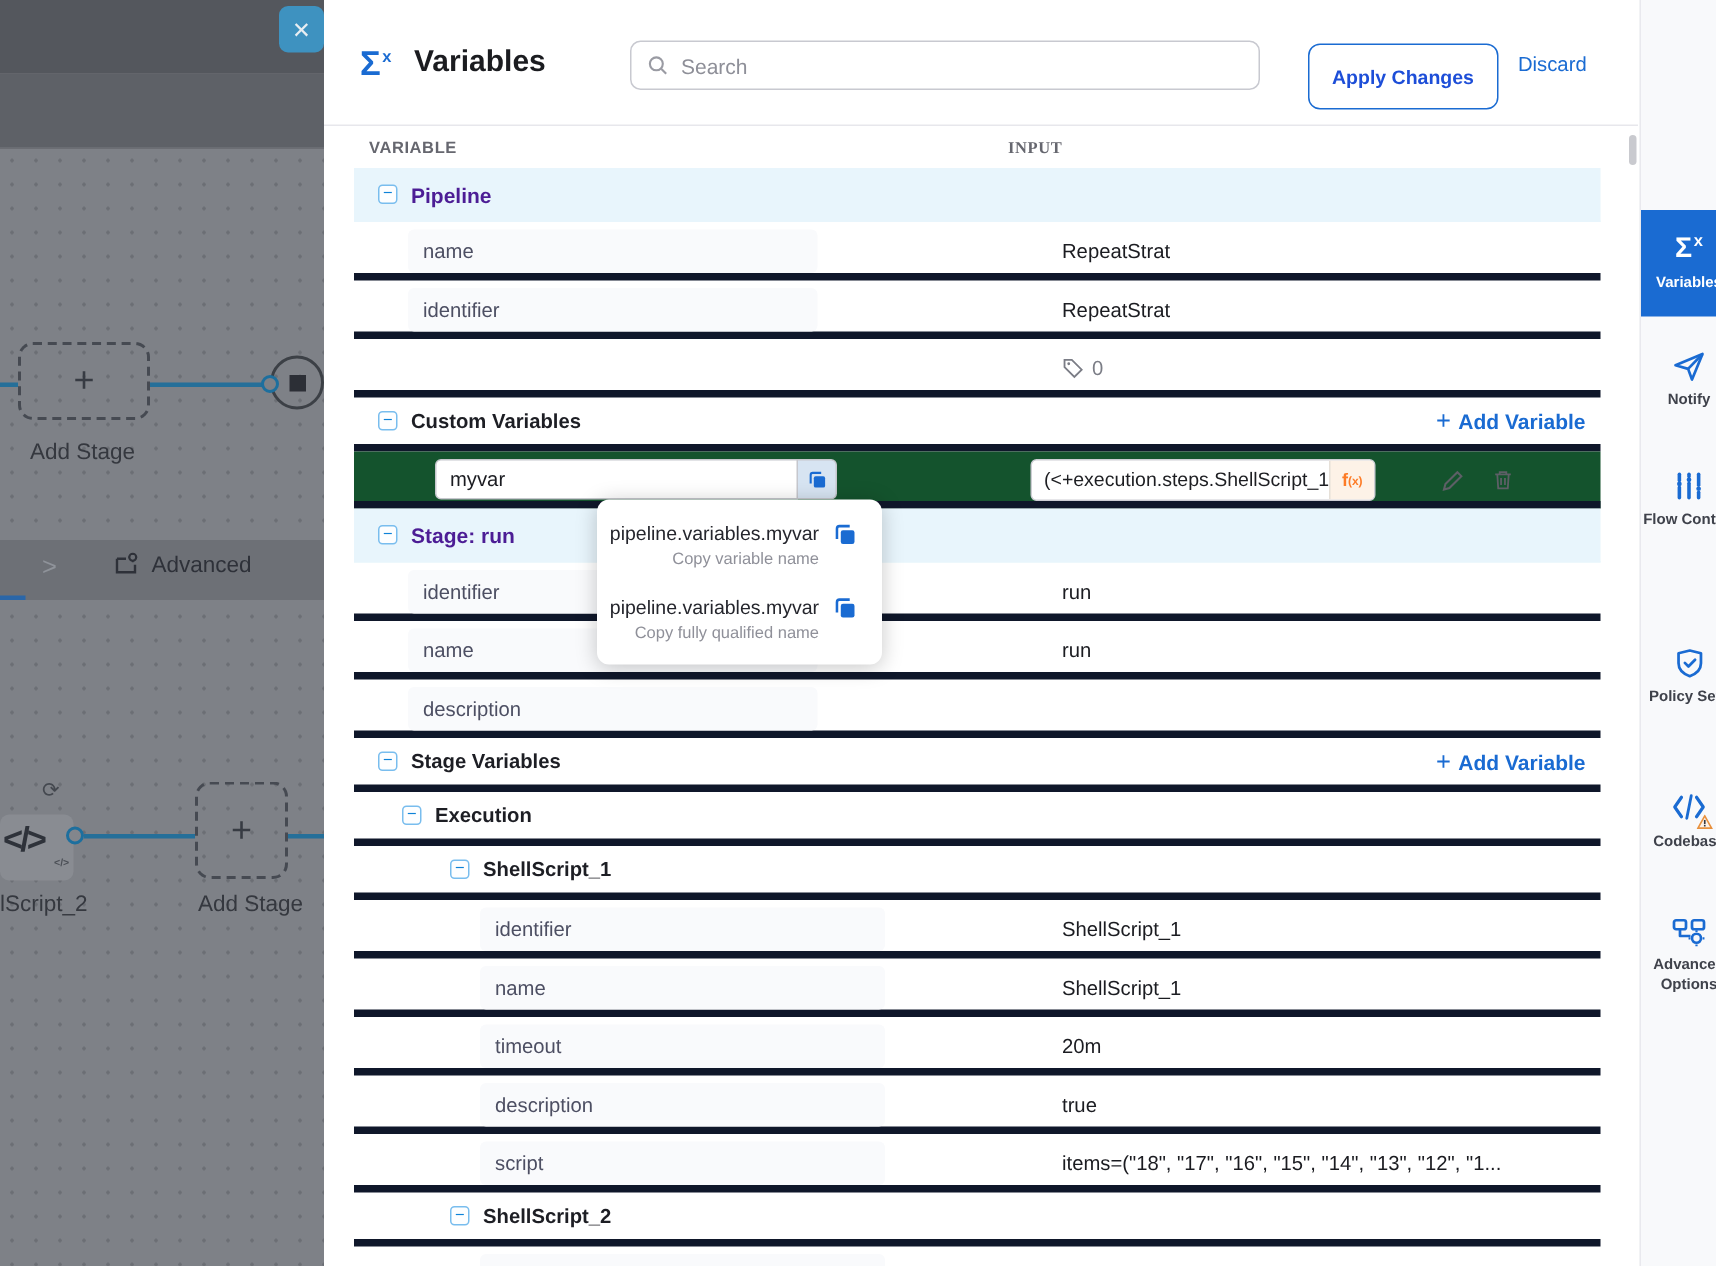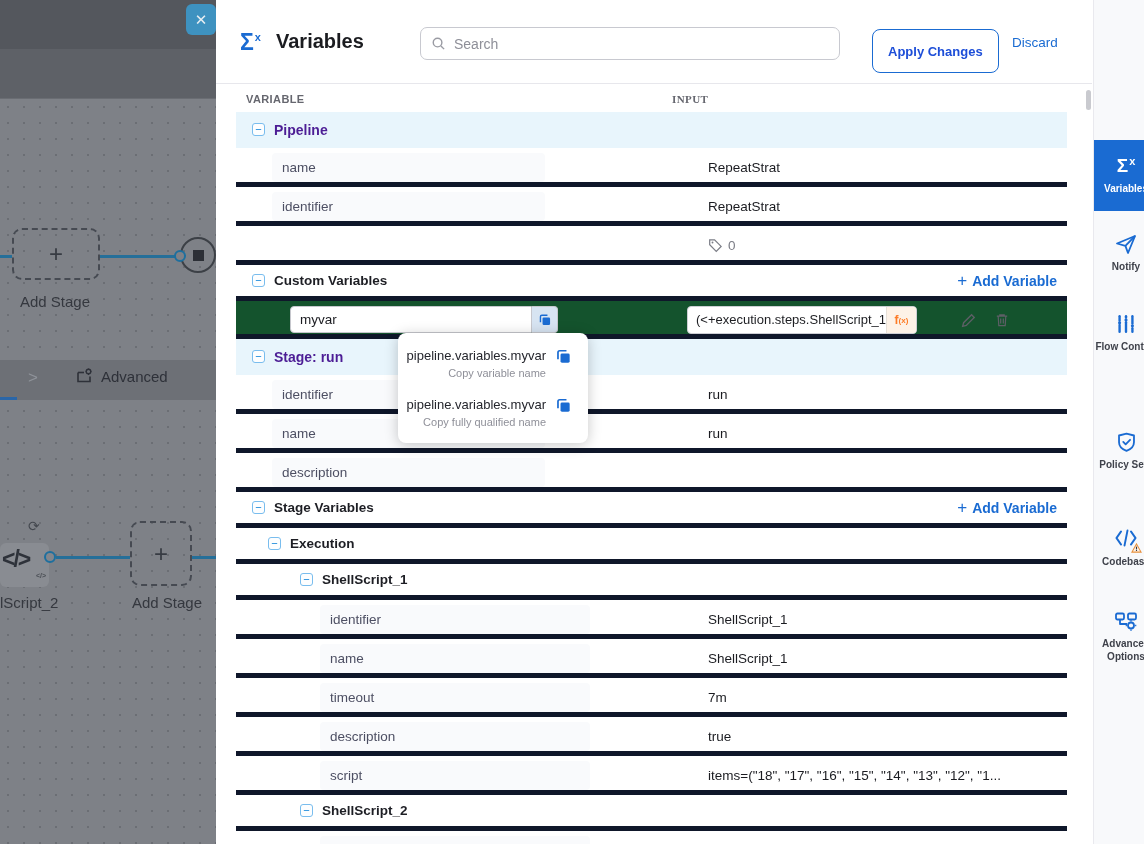--- a/index.html
+++ b/index.html
@@ -271,21 +271,21 @@
       <div class="row fld">
         <span class="pill" style="left:84px;width:270px">identifier</span>
         <span class="fval">ShellScript_1</span>
       </div>
       <div class="row fld">
         <span class="pill" style="left:84px;width:270px">name</span>
         <span class="fval">ShellScript_1</span>
       </div>
       <div class="row fld">
         <span class="pill" style="left:84px;width:270px">timeout</span>
-        <span class="fval">7m</span>
+        <span class="fval">20m</span>
       </div>
       <div class="row fld">
         <span class="pill" style="left:84px;width:270px">description</span>
         <span class="fval">true</span>
       </div>
       <div class="row fld">
         <span class="pill" style="left:84px;width:270px">script</span>
         <span class="fval">items=("18", "17", "16", "15", "14", "13", "12", "1...</span>
       </div>
       <div class="row sec" style="padding-left: 64px;">

